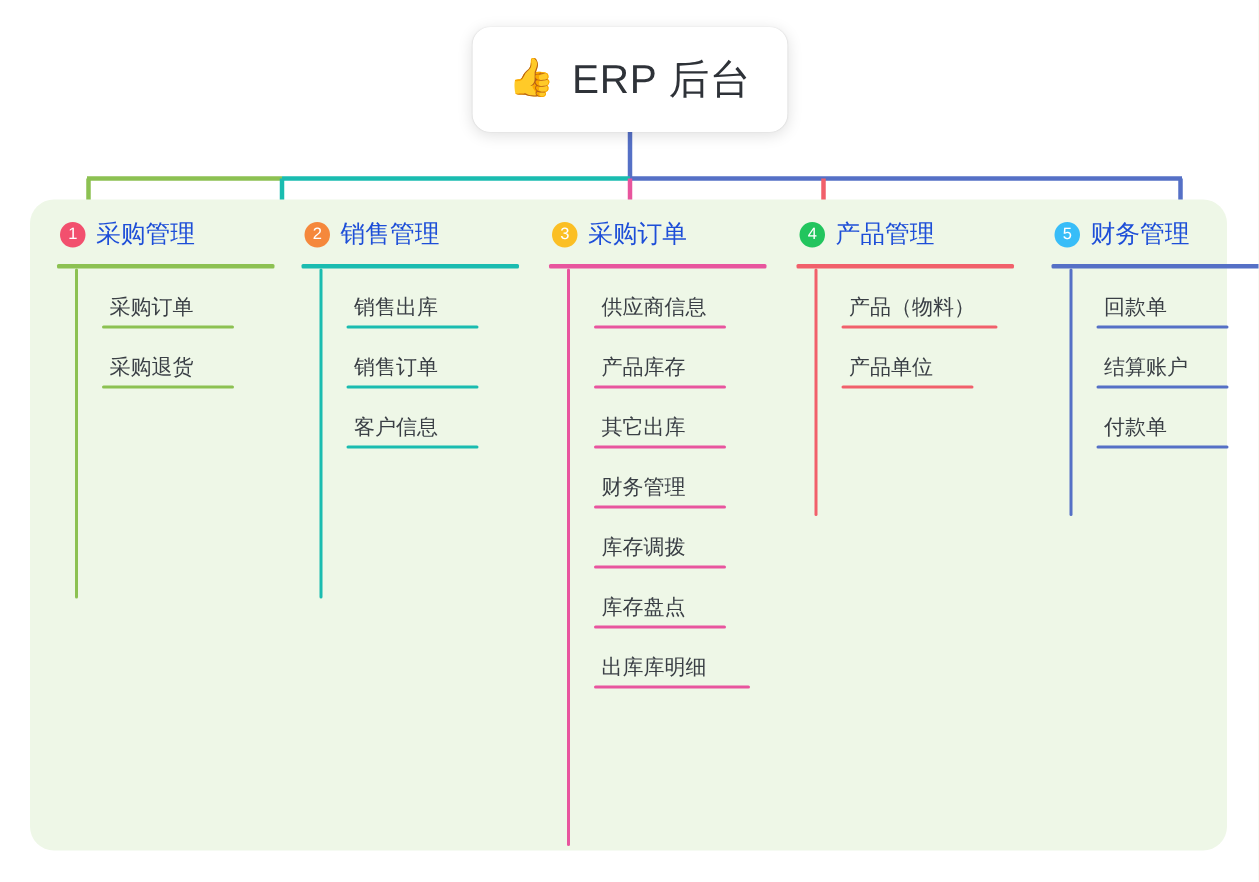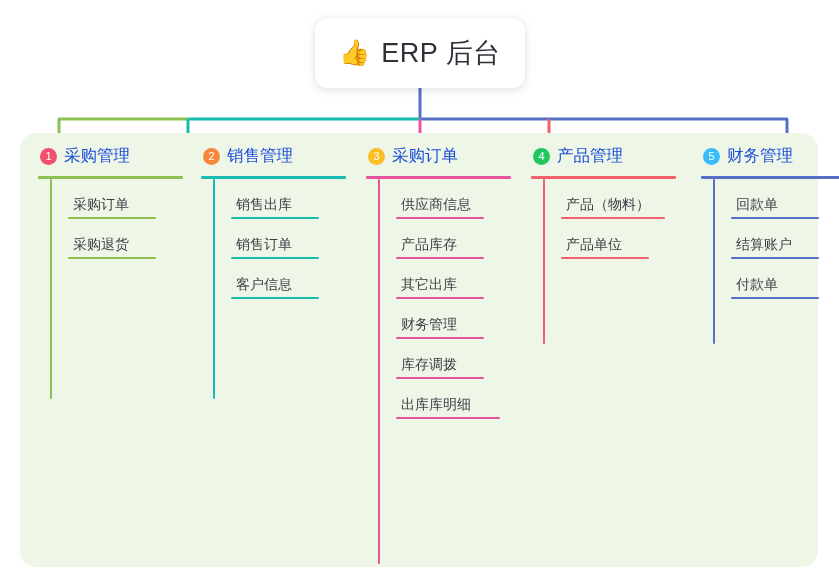--- a/index.html
+++ b/index.html
@@ -254,20 +254,24 @@
           </div>
           <div class="item">
             <span class="item-label">财务管理</span>
             <div class="item-rule" style="background: rgb(232, 85, 158);"></div>
           </div>
           <div class="item">
             <span class="item-label">库存调拨</span>
             <div class="item-rule" style="background: rgb(232, 85, 158);"></div>
           </div>
           <div class="item">
+            <span class="item-label">库存盘点</span>
+            <div class="item-rule" style="background: rgb(232, 85, 158);"></div>
+          </div>
+          <div class="item">
             <span class="item-label">出库库明细</span>
             <div class="item-rule wide" style="background: rgb(232, 85, 158);"></div>
           </div>
         </div>
       </div>
       <div class="column col-3">
         <div class="col-header">
           <span class="badge" style="background: rgb(34, 197, 94);">4</span>
           <span class="col-title">产品管理</span>
         </div>

